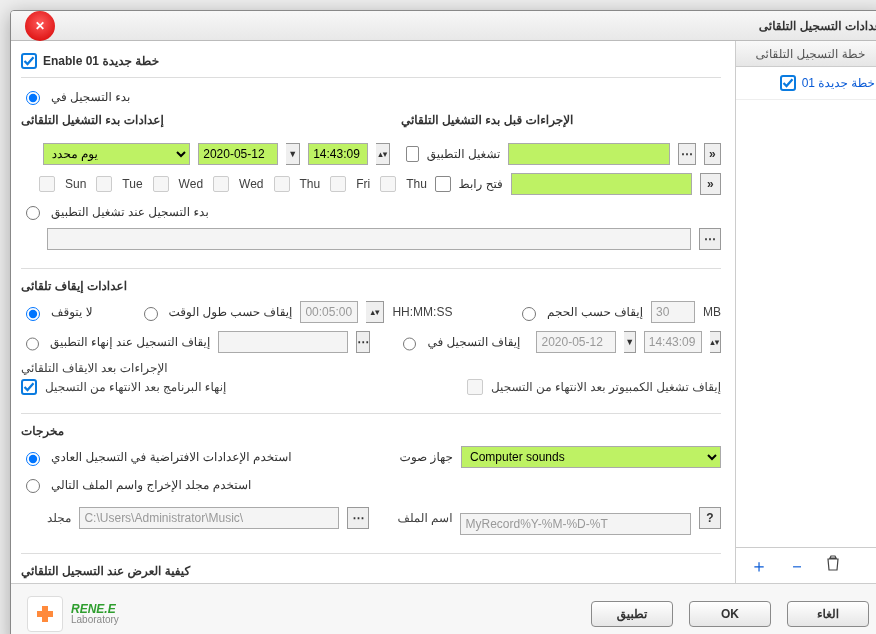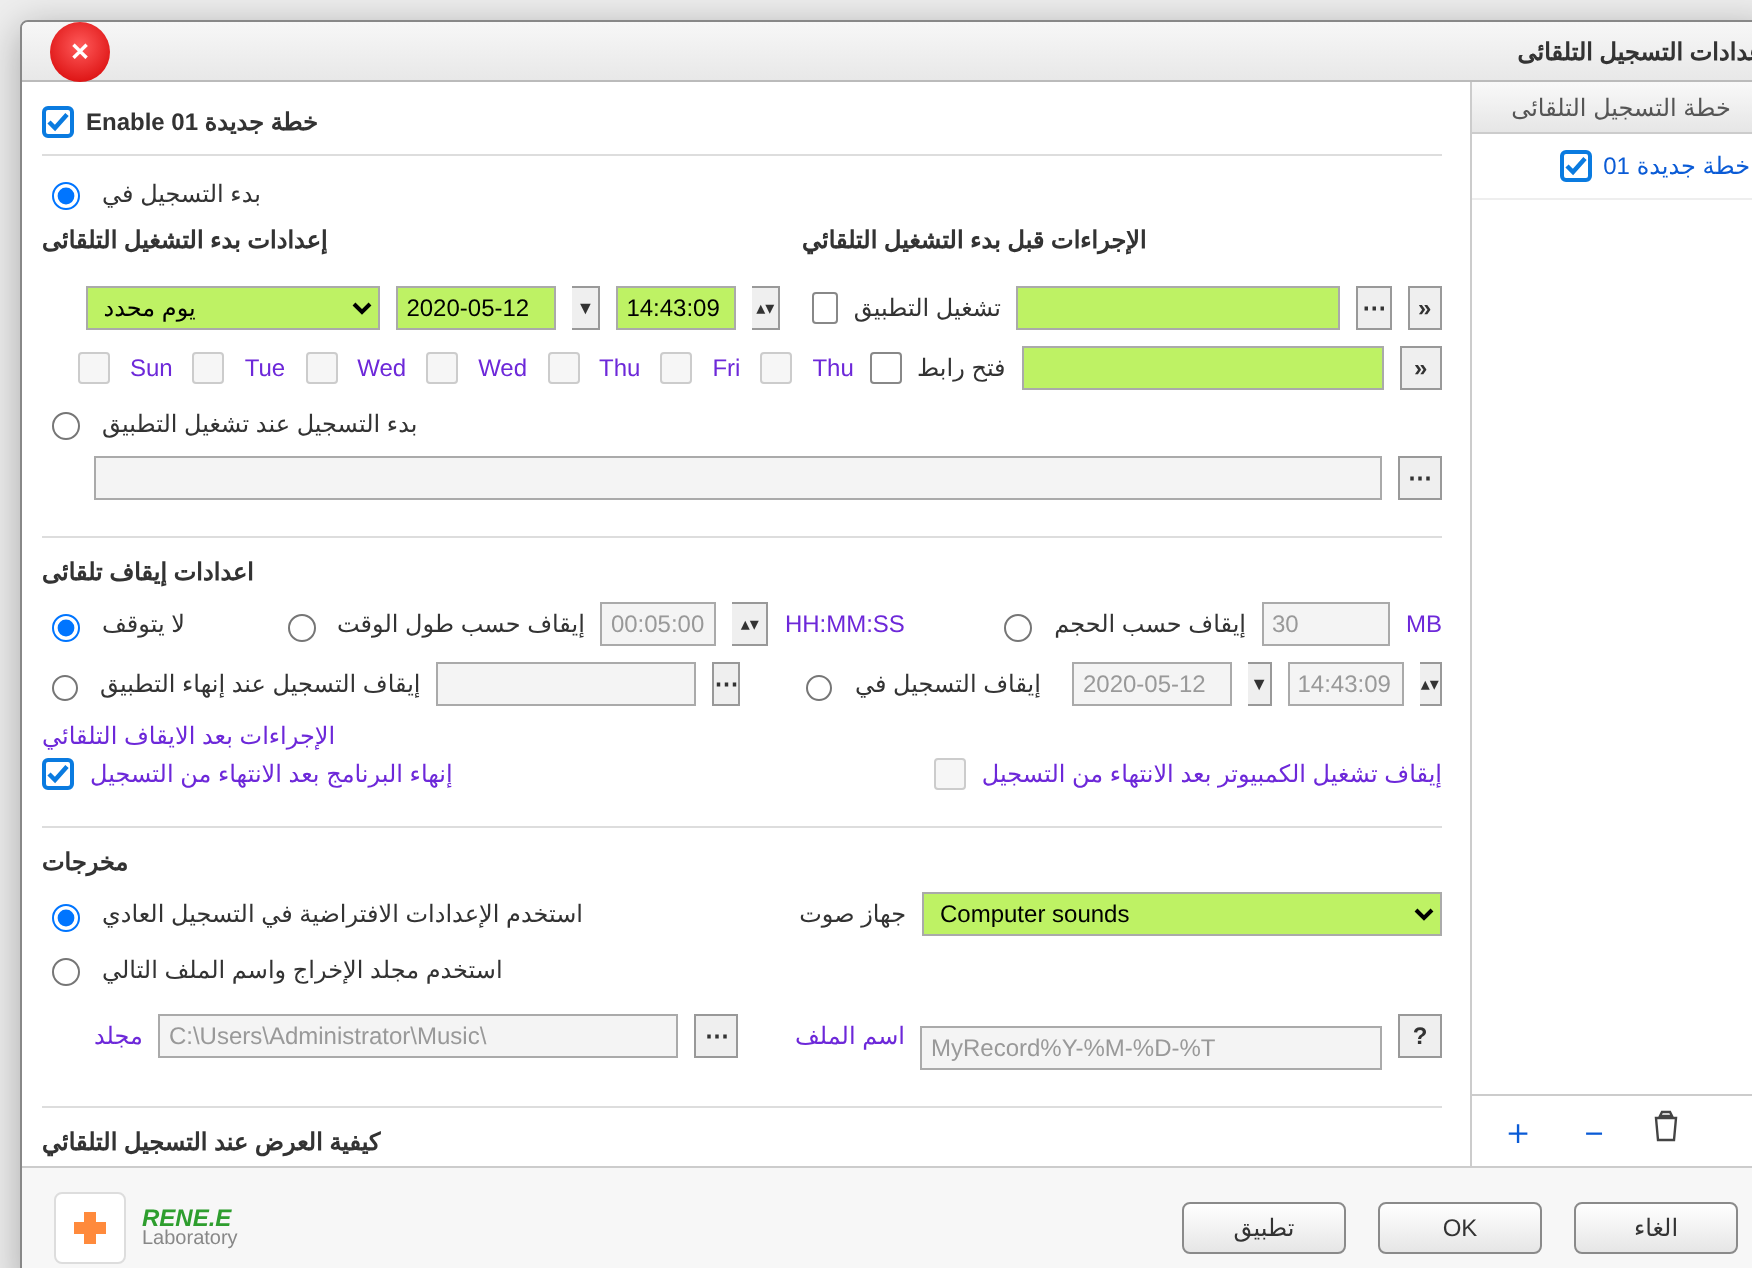--- a/index.html
+++ b/index.html
@@ -30,23 +30,23 @@
   .arrow{width:22px;height:22px;border:1px solid #999;background:#efefef;display:inline-flex;align-items:center;justify-content:center;font-weight:bold;cursor:pointer}
   .sqchk{width:16px;height:16px;border:1px solid #888;border-radius:2px;display:inline-block;background:#fff}
   .sqchk.dis{border-color:#ccc;background:#f6f6f6}
   .days{display:flex;gap:10px;align-items:center;margin:4px 0 10px 14px;color:#aaa}
   .footer{height:60px;border-top:1px solid #ccc;display:flex;align-items:center;justify-content:space-between;padding:0 16px;background:#f7f7f7}
   .logo{display:flex;align-items:center;gap:8px}
   .logobox{width:36px;height:36px;background:#fff;border:1px solid #ddd;border-radius:4px;display:flex;align-items:center;justify-content:center}
   .brand{font-family:Arial;font-size:14px;color:#2e9e2e;font-style:italic;font-weight:bold;line-height:1}
   .brand .sub{font-style:normal;font-weight:normal;font-size:10px;color:#888}
   .btns{display:flex;gap:16px}
-  .btn{min-width:82px;height:26px;border:1px solid #8a8a8a;border-radius:4px;background:linear-gradient(#fff,#e6e6e6);display:flex;align-items:center;justify-content:center;font-weight:normal;color:#333;cursor:pointer;padding:0 14px}
+  .btn{min-width:82px;height:26px;border:1px solid #8a8a8a;border-radius:4px;background:linear-gradient(#fff,#e6e6e6);display:flex;align-items:center;justify-content:center;font-weight:bold;color:#333;cursor:pointer;padding:0 14px}
   .lbl{white-space:nowrap}
-  .grey{color:#6d28d9}
+  .grey{color:#404040}
 </style>
 </head>
 <body>
 
 <div class="window">
 
   <div class="titlebar">
     <span class="ttl">إعدادات التسجيل التلقائى</span>
     <div class="close">
       <span>✕</span>
@@ -137,21 +137,21 @@
           <span class="lbl">لا يتوقف</span>
           <div style="width:30px"></div>
           <input type="radio" class="rdo" style="">
           <span class="lbl">إيقاف حسب طول الوقت</span>
           <input type="text" class="dis" style="width: 58px;" value="00:05:00">
             <span class="tinybtn">▴▾</span>
           <span class="lbl grey">HH:MM:SS</span>
           <div style="flex:1"></div>
           <input type="radio" class="rdo" style="">
           <span class="lbl">إيقاف حسب الحجم</span>
-          <input type="text" class="dis" style="width: 64px;" value="30">
+          <input type="text" class="dis" style="width: 44px;" value="30">
           <span class="lbl grey">MB</span>
         </div>
 
         <div class="row">
           <input type="radio" class="rdo" style="">
           <span class="lbl">إيقاف التسجيل عند إنهاء التطبيق</span>
           <input type="text" class="dis" style="width: 130px;" value="">
           <span class="dots">⋯</span>
           <div style="width:20px"></div>
           <input type="radio" class="rdo" style="">

